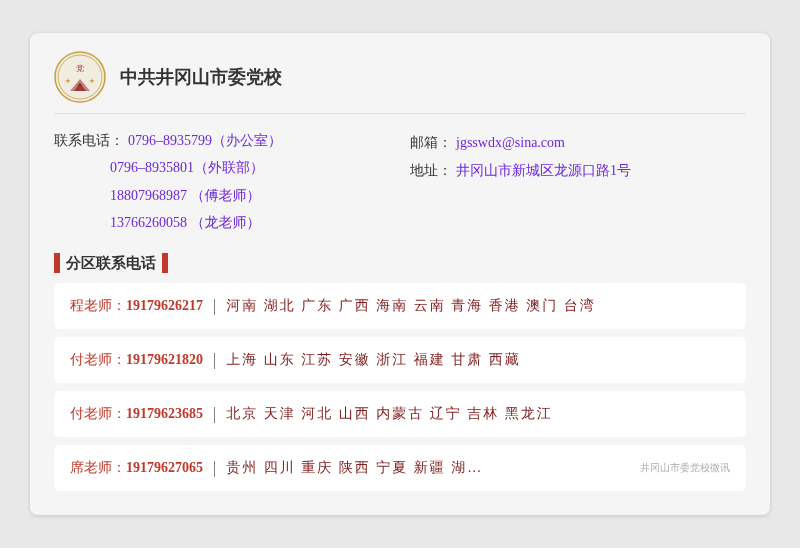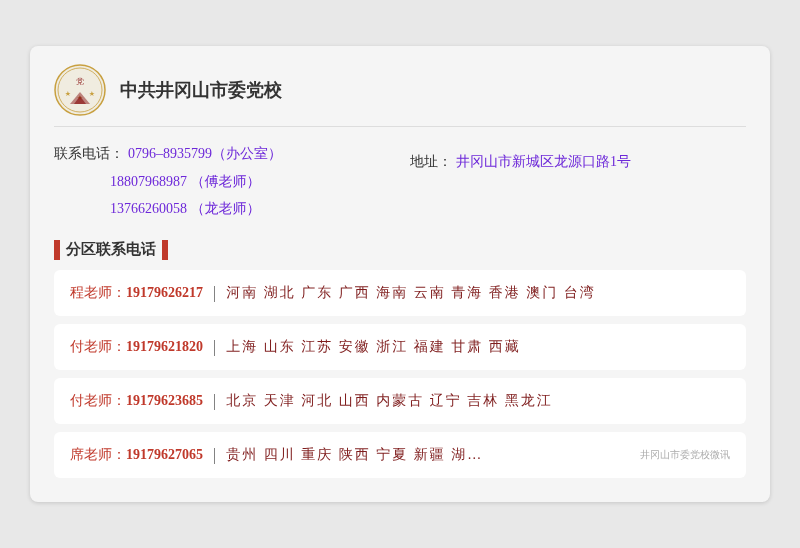--- a/index.html
+++ b/index.html
@@ -158,27 +158,34 @@
     <div class="org-name">中共井冈山市委党校</div>
   </div>
 
   <div class="contact-grid">
     <div class="contact-left">
       <div class="contact-row">
         <span class="contact-label">联系电话：</span>
         <span class="contact-value">0796–8935799（办公室）</span>
       </div>
       <div class="contact-row contact-indent">
+        <span class="contact-value">0796–8935801（外联部）</span>
+      </div>
+      <div class="contact-row contact-indent">
         <span class="contact-value">18807968987 （傅老师）</span>
       </div>
       <div class="contact-row contact-indent">
         <span class="contact-value">13766260058 （龙老师）</span>
       </div>
     </div>
     <div class="contact-right">
+      <div class="contact-row">
+        <span class="contact-label">邮箱：</span>
+        <span class="contact-value">jgsswdx@sina.com</span>
+      </div>
       <div class="contact-row" style="margin-top:6px;">
         <span class="contact-label">地址：</span>
         <span class="contact-value">井冈山市新城区龙源口路1号</span>
       </div>
     </div>
   </div>
 
   <div class="divider-section">
     <div class="divider-bar"></div>
     <span class="section-title">分区联系电话</span>

